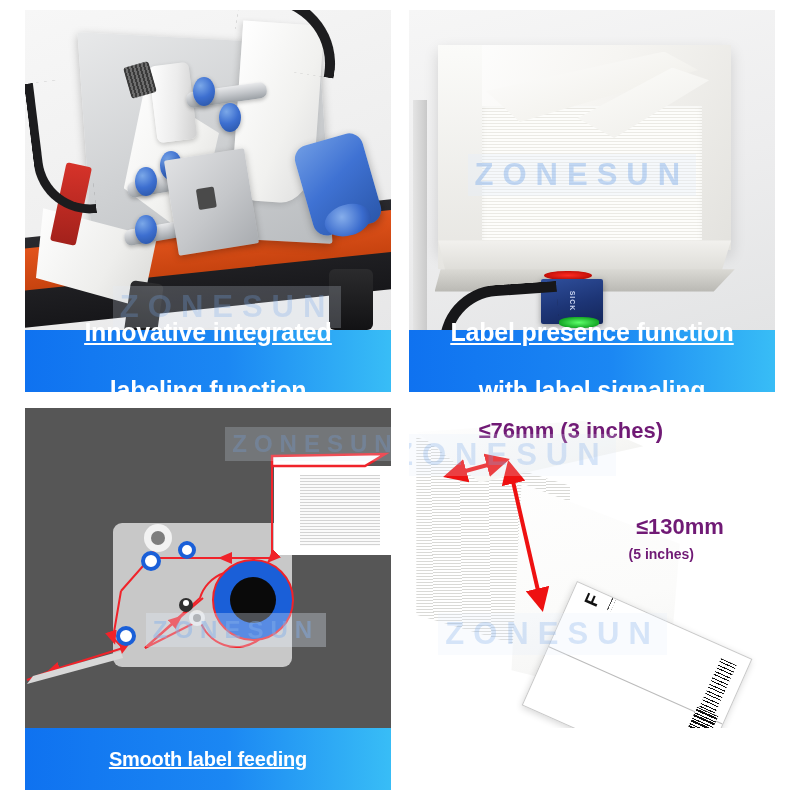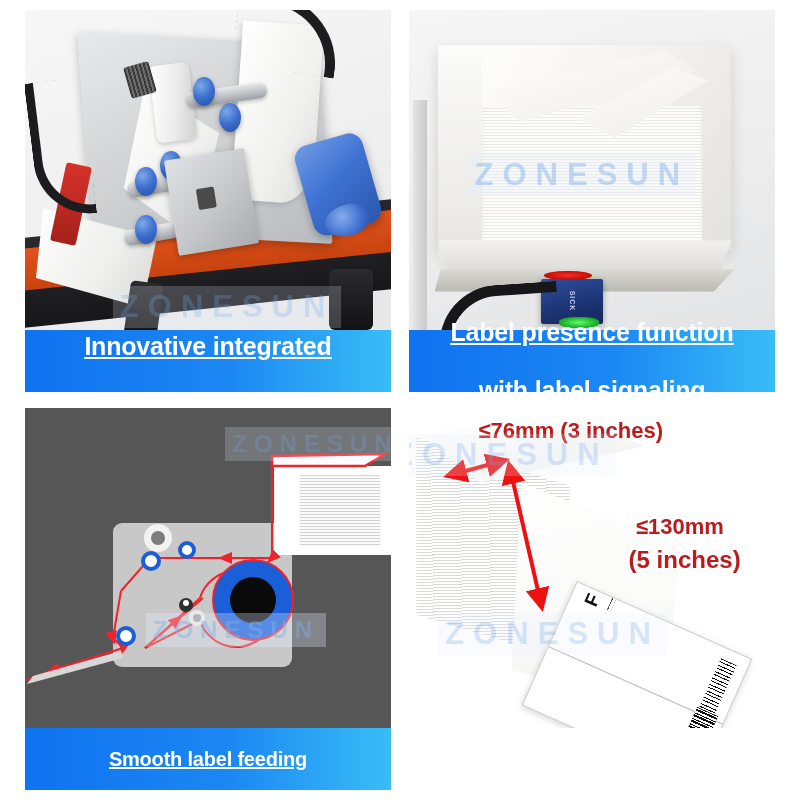--- a/index.html
+++ b/index.html
@@ -187,24 +187,24 @@
   .p4 .shipcard .sc-bar{position:absolute;right:6%;top:8%;width:9%;height:42%;
     background:repeating-linear-gradient(180deg,#111 0 1px,#fff 1px 3px,#111 3px 4px,#fff 4px 7px);}
   .p4 .shipcard .sc-bar2{position:absolute;right:4%;bottom:6%;width:12%;height:46%;
     background:repeating-linear-gradient(180deg,#111 0 1px,#fff 1px 2px,#111 2px 4px,#fff 4px 6px);}
   .p4 .shipcard .sc-txt{position:absolute;left:20%;top:10%;width:52%;height:3%;
     background:repeating-linear-gradient(180deg,#444 0 1px,transparent 1px 4px);
     transform:rotate(-90deg);transform-origin:left top;}
   .p4 .shipcard .sc-div{position:absolute;left:0;top:52%;width:100%;height:1px;background:#bbb;
     transform:rotate(0deg);}
   .p4 svg.dims{position:absolute;left:0;top:0;width:100%;height:100%;}
-  .dimtext{position:absolute;color:#b91c1c;font-weight:700;white-space:nowrap;}
+  .dimtext{position:absolute;color:#701a75;font-weight:700;white-space:nowrap;}
   .dimtext.w{left:19%;top:3%;font-size:22px;}
   .dimtext.h1{left:62%;top:33%;font-size:22px;}
-  .dimtext.h2{left:60%;top:43%;font-size:24px;}
+  .dimtext.h2{left:60%;top:43%;font-size:14px;}
 </style>
 </head>
 <body>
 
 <div class="page">
   <div class="grid">
 
     <div class="cell left">
       <div class="media p1">
         <div class="wall"></div>
@@ -227,21 +227,21 @@
         <div class="sensorblk"></div>
         <div class="bigblue"></div>
         <div class="redclip"></div>
         <div class="hose"></div>
         <div class="hose2"></div>
         <div class="knob"></div>
         <div class="wheel"></div>
         <div class="wm fade" style="left:24%;bottom:2px;">ZONESUN</div>
       </div>
       <div class="caption">
-        <span><span>Innovative integrated</span><br></span>
+        <span><span>Innovative integrated</span><br><span>labeling function</span></span>
       </div>
     </div>
 
     <div class="cell right">
       <div class="media p2">
         <div class="post"></div>
         <div class="traybody"></div>
         <div class="trayside"></div>
         <div class="labelstack"></div>
         <div class="topsheet"></div>

